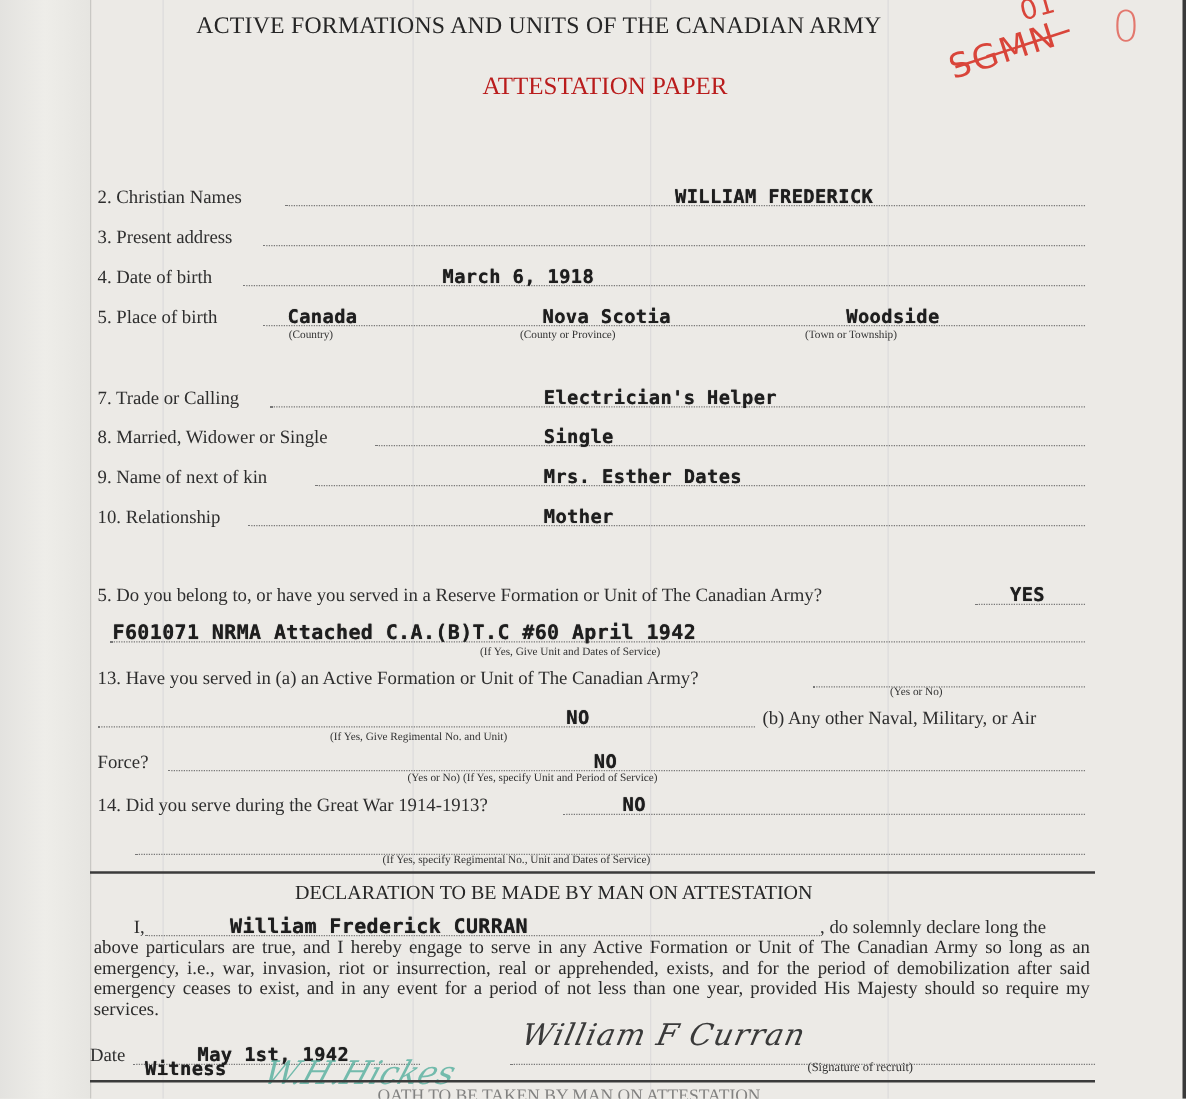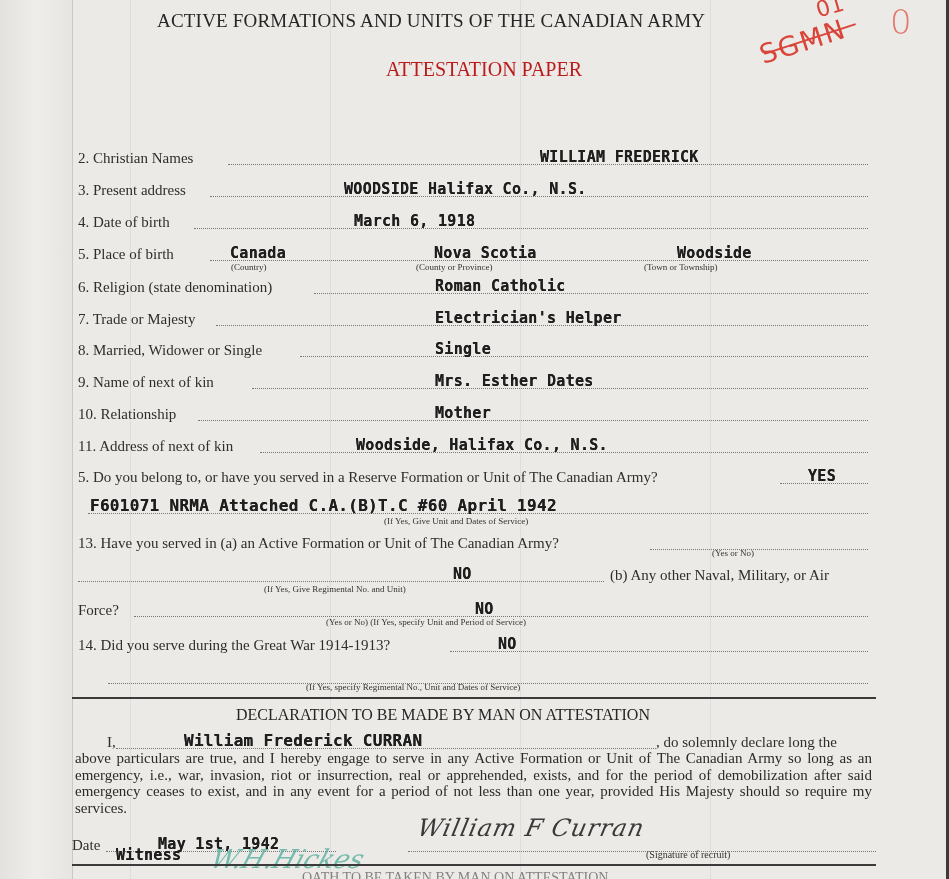--- a/index.html
+++ b/index.html
@@ -101,48 +101,42 @@
 
   <div class="row" style="top:145px">
     <span class="label"><span>2.</span> <span>Christian Names</span></span>
     <div class="dots" style="left:150px; right:0"></div>
     <span class="typed" style="left:462px">WILLIAM FREDERICK</span>
   </div>
 
   <div class="row" style="top:177px">
     <span class="label"><span>3.</span> <span>Present address</span></span>
     <div class="dots" style="left:132px; right:0"></div>
-    <span class="typed" style="left:266px">WOODSIDE Halifax Co., N.S.</span>
   </div>
 
   <div class="row" style="top:209px">
     <span class="label"><span>4.</span> <span>Date of birth</span></span>
     <div class="dots" style="left:116px; right:0"></div>
     <span class="typed" style="left:276px">March 6, 1918</span>
   </div>
 
   <div class="row" style="top:241px">
     <span class="label"><span>5.</span> <span>Place of birth</span></span>
     <div class="dots" style="left:132px; right:0"></div>
     <span class="typed" style="left:152px">Canada</span>
     <span class="typed" style="left:356px">Nova Scotia</span>
     <span class="typed" style="left:599px">Woodside</span>
   </div>
   <span class="hint" style="left:159px; top:262px">(Country)</span>
   <span class="hint" style="left:344px; top:262px">(County or Province)</span>
   <span class="hint" style="left:572px; top:262px">(Town or Township)</span>
 
-  <div class="row" style="top:274px">
-    <span class="label"><span>6.</span> <span>Religion (state denomination)</span></span>
-    <div class="dots" style="left:236px; right:0"></div>
-    <span class="typed" style="left:357px">Roman Catholic</span>
-  </div>
 
   <div class="row" style="top:306px">
-    <span class="label"><span>7.</span> <span>Trade or Majesty</span></span>
+    <span class="label"><span>7.</span> <span>Trade or Calling</span></span>
     <div class="dots" style="left:138px; right:0"></div>
     <span class="typed" style="left:357px">Electrician's Helper</span>
   </div>
 
   <div class="row" style="top:337px">
     <span class="label"><span>8.</span> <span>Married, Widower or Single</span></span>
     <div class="dots" style="left:222px; right:0"></div>
     <span class="typed" style="left:357px">Single</span>
   </div>
 
@@ -151,25 +145,20 @@
     <div class="dots" style="left:174px; right:0"></div>
     <span class="typed" style="left:357px">Mrs. Esther Dates</span>
   </div>
 
   <div class="row" style="top:401px">
     <span class="label"><span>10.</span> <span>Relationship</span></span>
     <div class="dots" style="left:120px; right:0"></div>
     <span class="typed" style="left:357px">Mother</span>
   </div>
 
-  <div class="row" style="top:433px">
-    <span class="label"><span>11.</span> <span>Address of next of kin</span></span>
-    <div class="dots" style="left:182px; right:0"></div>
-    <span class="typed" style="left:278px">Woodside, Halifax Co., N.S.</span>
-  </div>
 
   <div class="row" style="top:464px">
     <span class="label"><span>5.</span> <span>Do you belong to, or have you served in a Reserve Formation or Unit of The Canadian Army?</span></span>
     <div class="dots" style="left:702px; right:0"></div>
     <span class="typed" style="left:730px">YES</span>
   </div>
   <div class="row" style="top:494px">
     <div class="dots" style="left:10px; right:0"></div>
     <span class="typed" style="left:12px; font-size:16px">F601071 NRMA Attached C.A.(B)T.C #60 April 1942</span>
   </div>

